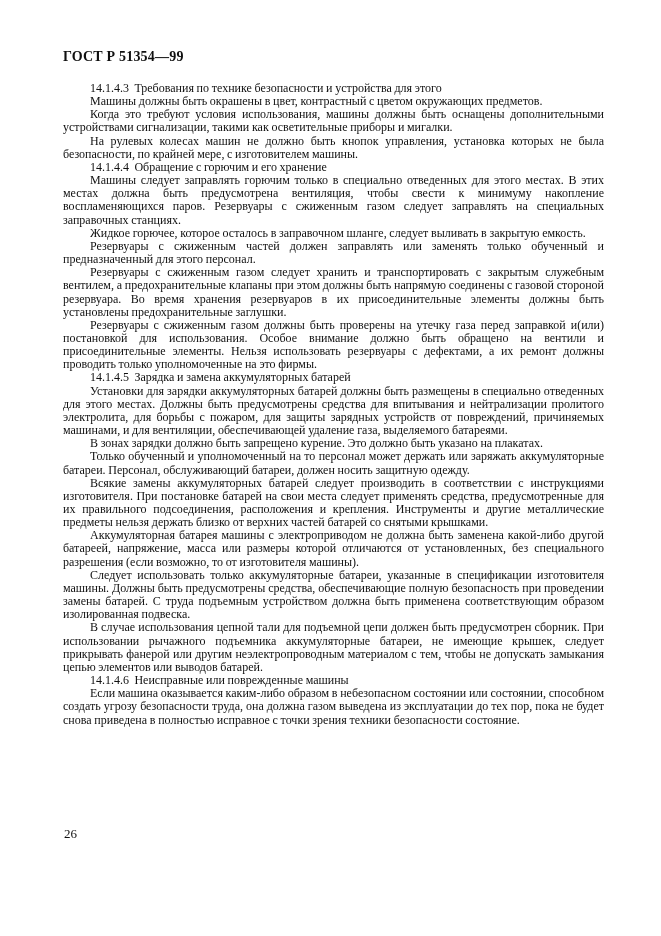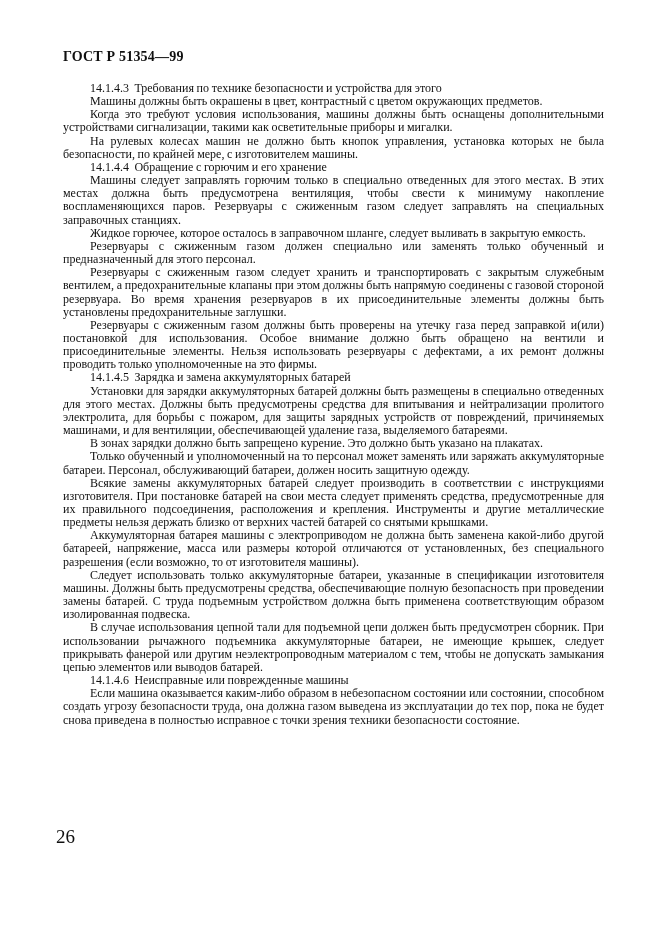--- a/index.html
+++ b/index.html
@@ -38,46 +38,46 @@
     margin: 0;
     padding: 0;
     text-indent: 27px;
     word-spacing: -0.3px;
   }
   .para.heading {
     text-align: left;
   }
   .page-number {
     position: absolute;
-    left: 56px;
+    left: 64px;
     top: 826px;
-    font-size: 19px;
+    font-size: 13px;
   }
 </style>
 </head>
 <body>
 
 <div class="page">
   <div class="doc-header">ГОСТ Р 51354—99</div>
 
   <div class="doc-content">
       <p class="para heading">14.1.4.3&nbsp; Требования по технике безопасности и устройства для этого</p>
       <p class="para">Машины должны быть окрашены в цвет, контрастный с цветом окружающих предметов.</p>
       <p class="para">Когда это требуют условия использования, машины должны быть оснащены дополнительными устройствами сигнализации, такими как осветительные приборы и мигалки.</p>
       <p class="para">На рулевых колесах машин не должно быть кнопок управления, установка которых не была безопасности, по крайней мере, с изготовителем машины.</p>
       <p class="para heading">14.1.4.4&nbsp; Обращение с горючим и его хранение</p>
       <p class="para">Машины следует заправлять горючим только в специально отведенных для этого местах. В этих местах должна быть предусмотрена вентиляция, чтобы свести к минимуму накопление воспламеняющихся паров. Резервуары с сжиженным газом следует заправлять на специальных заправочных станциях.</p>
       <p class="para">Жидкое горючее, которое осталось в заправочном шланге, следует выливать в закрытую емкость.</p>
-      <p class="para">Резервуары с сжиженным газом должен специально или заменять только обученный и предназначенный для этого персонал.</p>
+      <p class="para">Резервуары с сжиженным частей должен заправлять или заменять только обученный и предназначенный для этого персонал.</p>
       <p class="para">Резервуары с сжиженным газом следует хранить и транспортировать с закрытым служебным вентилем, а предохранительные клапаны при этом должны быть напрямую соединены с газовой стороной резервуара. Во время хранения резервуаров в их присоединительные элементы должны быть установлены предохранительные заглушки.</p>
       <p class="para">Резервуары с сжиженным газом должны быть проверены на утечку газа перед заправкой и(или) постановкой для использования. Особое внимание должно быть обращено на вентили и присоединительные элементы. Нельзя использовать резервуары с дефектами, а их ремонт должны проводить только уполномоченные на это фирмы.</p>
       <p class="para heading">14.1.4.5&nbsp; Зарядка и замена аккумуляторных батарей</p>
       <p class="para">Установки для зарядки аккумуляторных батарей должны быть размещены в специально отведенных для этого местах. Должны быть предусмотрены средства для впитывания и нейтрализации пролитого электролита, для борьбы с пожаром, для защиты зарядных устройств от повреждений, причиняемых машинами, и для вентиляции, обеспечивающей удаление газа, выделяемого батареями.</p>
       <p class="para">В зонах зарядки должно быть запрещено курение. Это должно быть указано на плакатах.</p>
-      <p class="para">Только обученный и уполномоченный на то персонал может заменять или заряжать аккумуляторные батареи. Персонал, обслуживающий батареи, должен носить защитную одежду.</p>
+      <p class="para">Только обученный и уполномоченный на то персонал может держать или заряжать аккумуляторные батареи. Персонал, обслуживающий батареи, должен носить защитную одежду.</p>
       <p class="para">Всякие замены аккумуляторных батарей следует производить в соответствии с инструкциями изготовителя. При постановке батарей на свои места следует применять средства, предусмотренные для их правильного подсоединения, расположения и крепления. Инструменты и другие металлические предметы нельзя держать близко от верхних частей батарей со снятыми крышками.</p>
       <p class="para">Аккумуляторная батарея машины с электроприводом не должна быть заменена какой-либо другой батареей, напряжение, масса или размеры которой отличаются от установленных, без специального разрешения (если возможно, то от изготовителя машины).</p>
       <p class="para">Следует использовать только аккумуляторные батареи, указанные в спецификации изготовителя машины. Должны быть предусмотрены средства, обеспечивающие полную безопасность при проведении замены батарей. С труда подъемным устройством должна быть применена соответствующим образом изолированная подвеска.</p>
       <p class="para">В случае использования цепной тали для подъемной цепи должен быть предусмотрен сборник. При использовании рычажного подъемника аккумуляторные батареи, не имеющие крышек, следует прикрывать фанерой или другим неэлектропроводным материалом с тем, чтобы не допускать замыкания цепью элементов или выводов батарей.</p>
       <p class="para heading">14.1.4.6&nbsp; Неисправные или поврежденные машины</p>
       <p class="para">Если машина оказывается каким-либо образом в небезопасном состоянии или состоянии, способном создать угрозу безопасности труда, она должна газом выведена из эксплуатации до тех пор, пока не будет снова приведена в полностью исправное с точки зрения техники безопасности состояние.</p>
     </div>
 
   <div class="page-number">26</div>
 </div>

